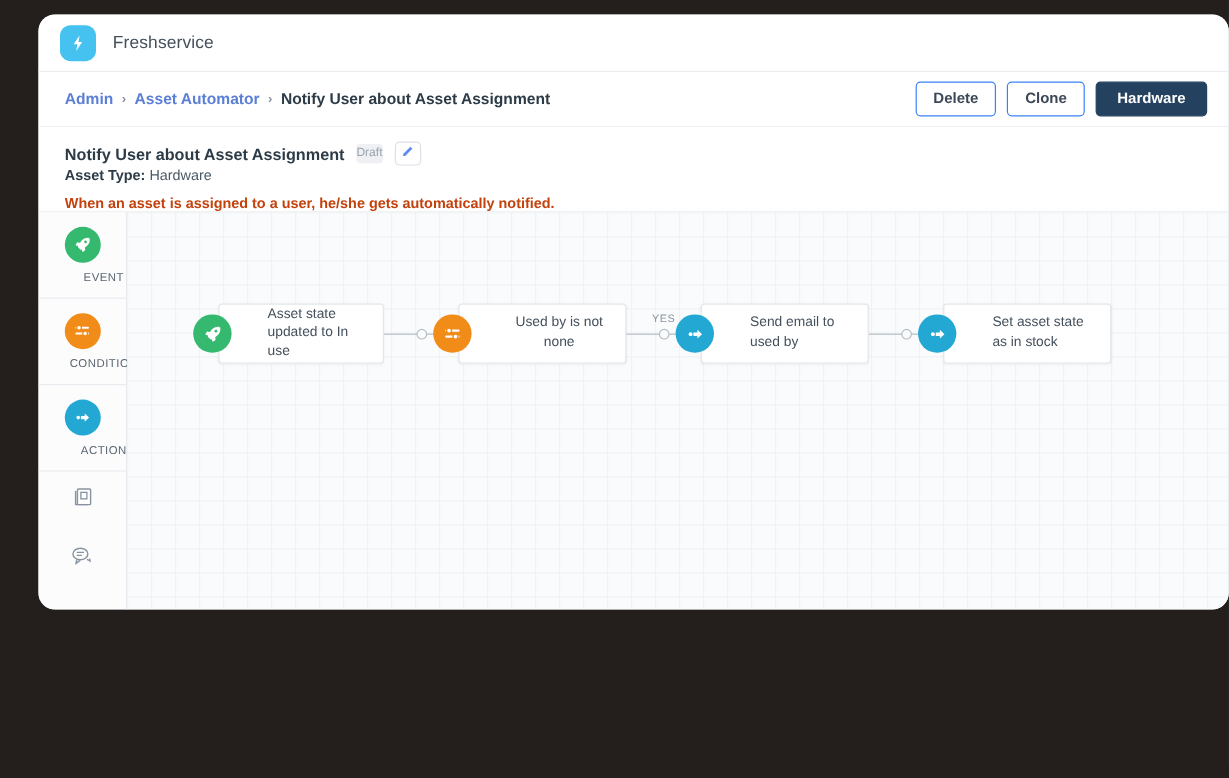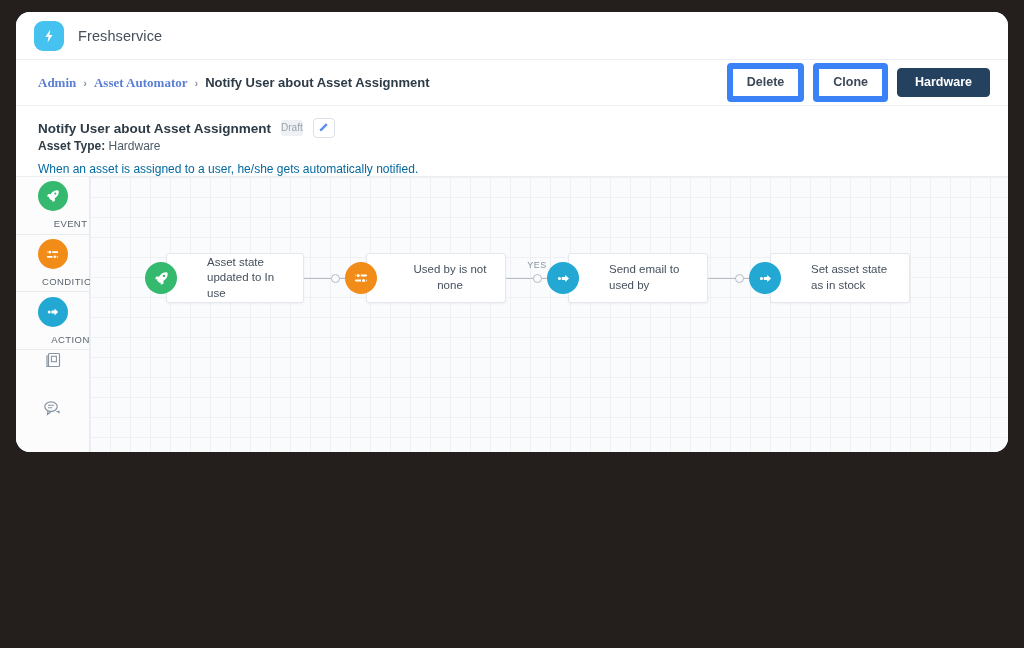--- a/index.html
+++ b/index.html
@@ -8,24 +8,24 @@
     width: 1024px;
     height: 648px;
     overflow: hidden;
     background: #241f1d;
     font-family: "Liberation Sans", sans-serif;
   }
 
   
   .window {
     position: absolute;
-    left: 16px;
+    left: 32px;
     top: 12px;
     width: 992px;
-    height: 440px;
+    height: 496px;
     background: #ffffff;
     border-radius: 14px;
     overflow: hidden;
     display: flex;
     flex-direction: column;
   }
 
   
   .appbar {
     height: 48px;
@@ -64,41 +64,41 @@
     border-bottom: 1px solid #eceef1;
     background: #fff;
   }
   .crumbs {
     display: flex;
     align-items: center;
     font-size: 13px;
     font-weight: bold;
     gap: 7px;
   }
-  .crumb-link { color: #5b7fd4; cursor: pointer; font-family: Liberation Serif, serif; }
+  .crumb-link { color: #5b7fd4; cursor: pointer; }
   .crumb-sep { color: #8a94a0; font-size: 11px; font-weight: bold; }
   .crumb-current { color: #2d3b47; }
 
   .crumb-actions {
     margin-left: auto;
     display: flex;
     align-items: center;
     gap: 9px;
   }
   .btn {
     font-size: 12.5px;
     font-weight: bold;
     padding: 6px 14px;
     border-radius: 4px;
     cursor: pointer;
     line-height: 1.2;
   }
   .btn-outline {
     background: #fff;
-    border: 6px solid #3b82f6;
+    border: 1px solid #3b82f6;
     color: #3c4857;
   }
   .btn-primary {
     background: #24425f;
     border: 1px solid #24425f;
     color: #ffffff;
     padding: 6px 17px;
   }
 
   
@@ -139,21 +139,22 @@
   }
   .asset-type {
     margin-top: 1px;
     font-size: 12px;
     color: #4c5a67;
   }
   .asset-type b { color: #2d3b47; }
   .rule-desc {
     margin-top: 9px;
     font-size: 12px;
-    color: #0369a1;
+    color: #c2410c;
+    font-weight: bold;
   }
 
   
   .body {
     flex: 1 1 auto;
     display: flex;
     min-height: 0;
   }
 
   

